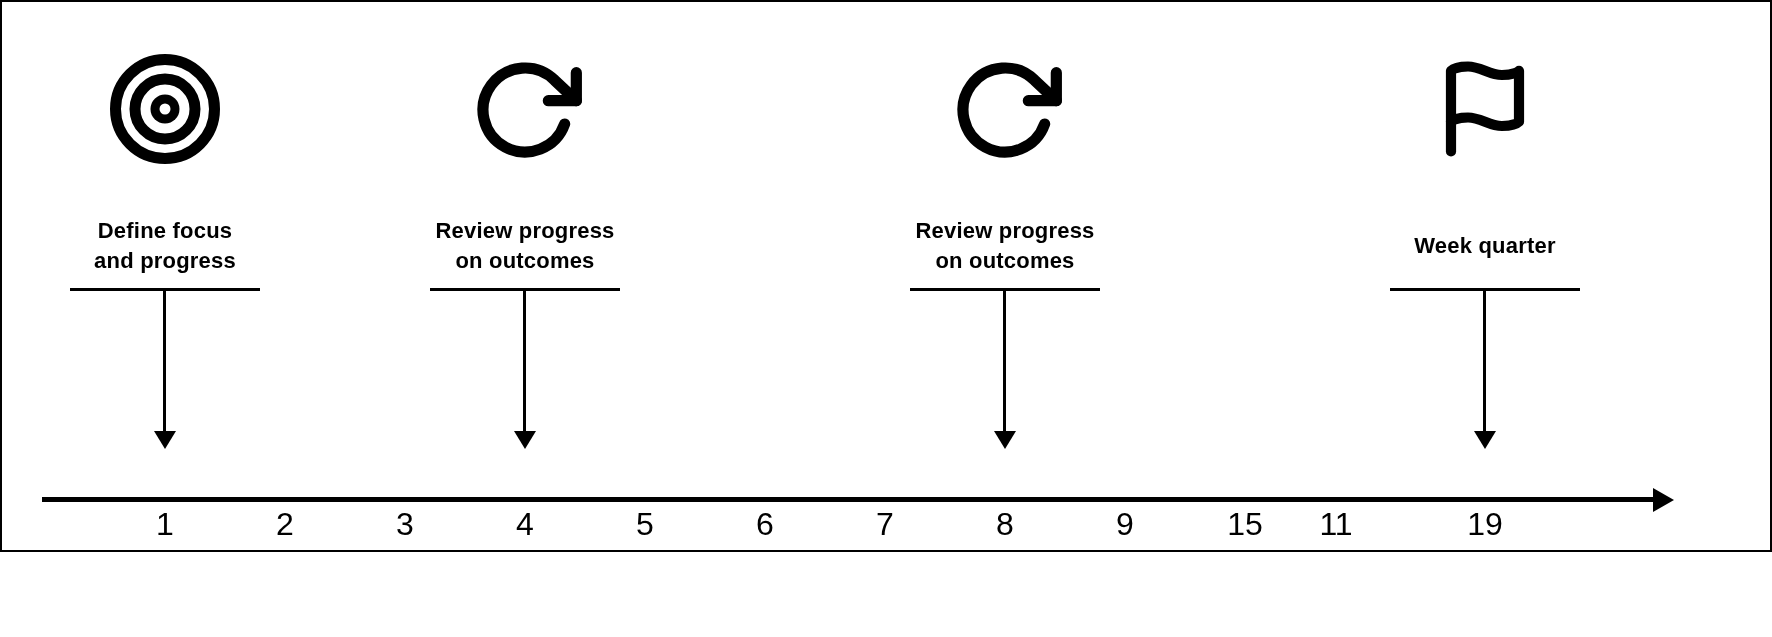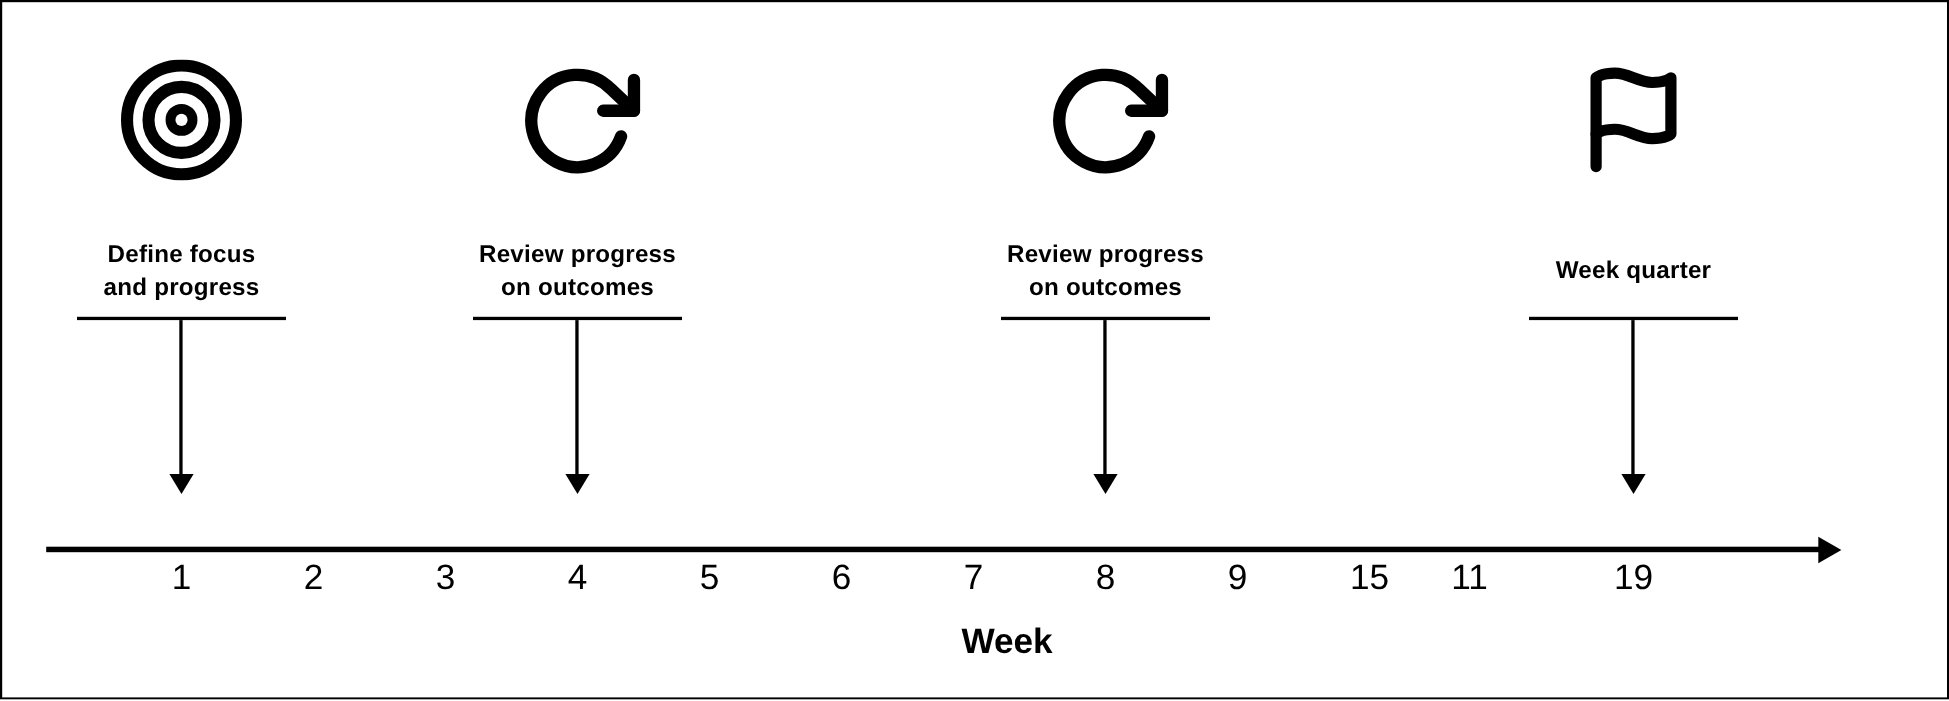--- a/index.html
+++ b/index.html
@@ -1,19 +1,19 @@
 <!DOCTYPE html>
 <html><head>
 <meta charset="utf-8">
 <style>
   html, body { margin: 0; padding: 0; background: #ffffff; }
   .canvas {
     position: relative;
     width: 1772px;
-    height: 636px;
+    height: 552px;
     box-sizing: border-box;
     border: 2px solid #000000;
     background: #ffffff;
     font-family: "Liberation Sans", "DejaVu Sans", sans-serif;
     color: #000000;
     overflow: hidden;
   }
   .milestone { position: absolute; top: 0; width: 290px; height: 450px; }
   .icon-wrap {
     position: absolute; top: 52px; left: 0; right: 0;

